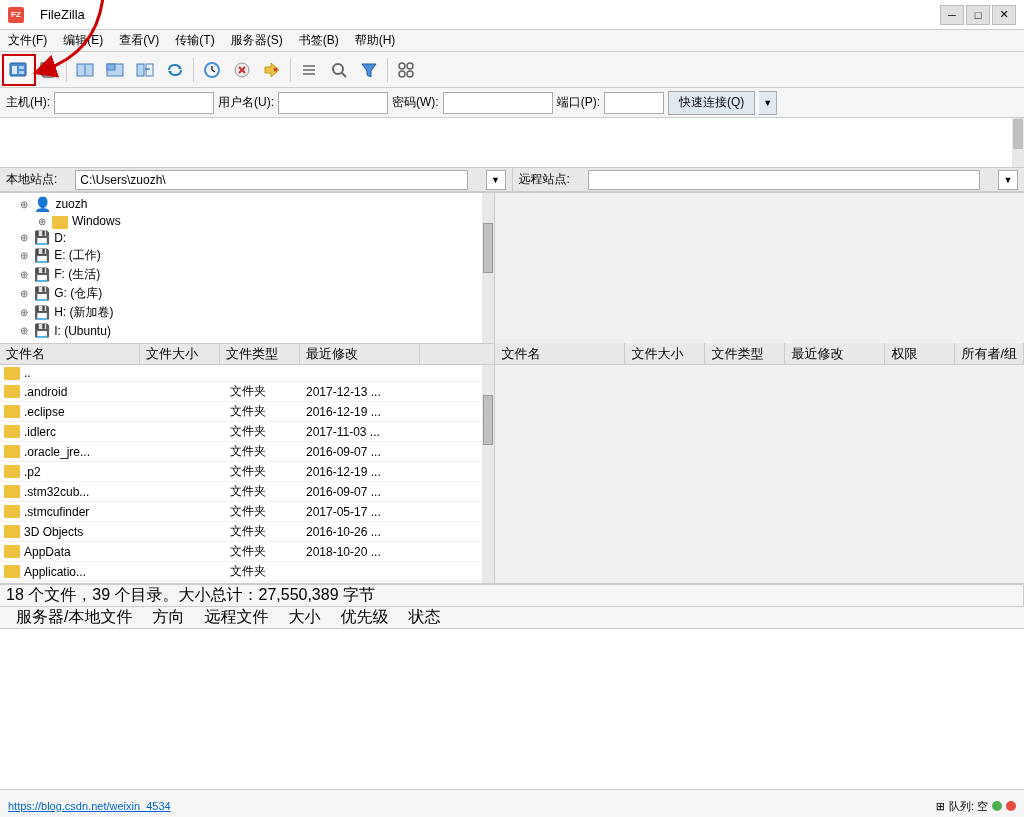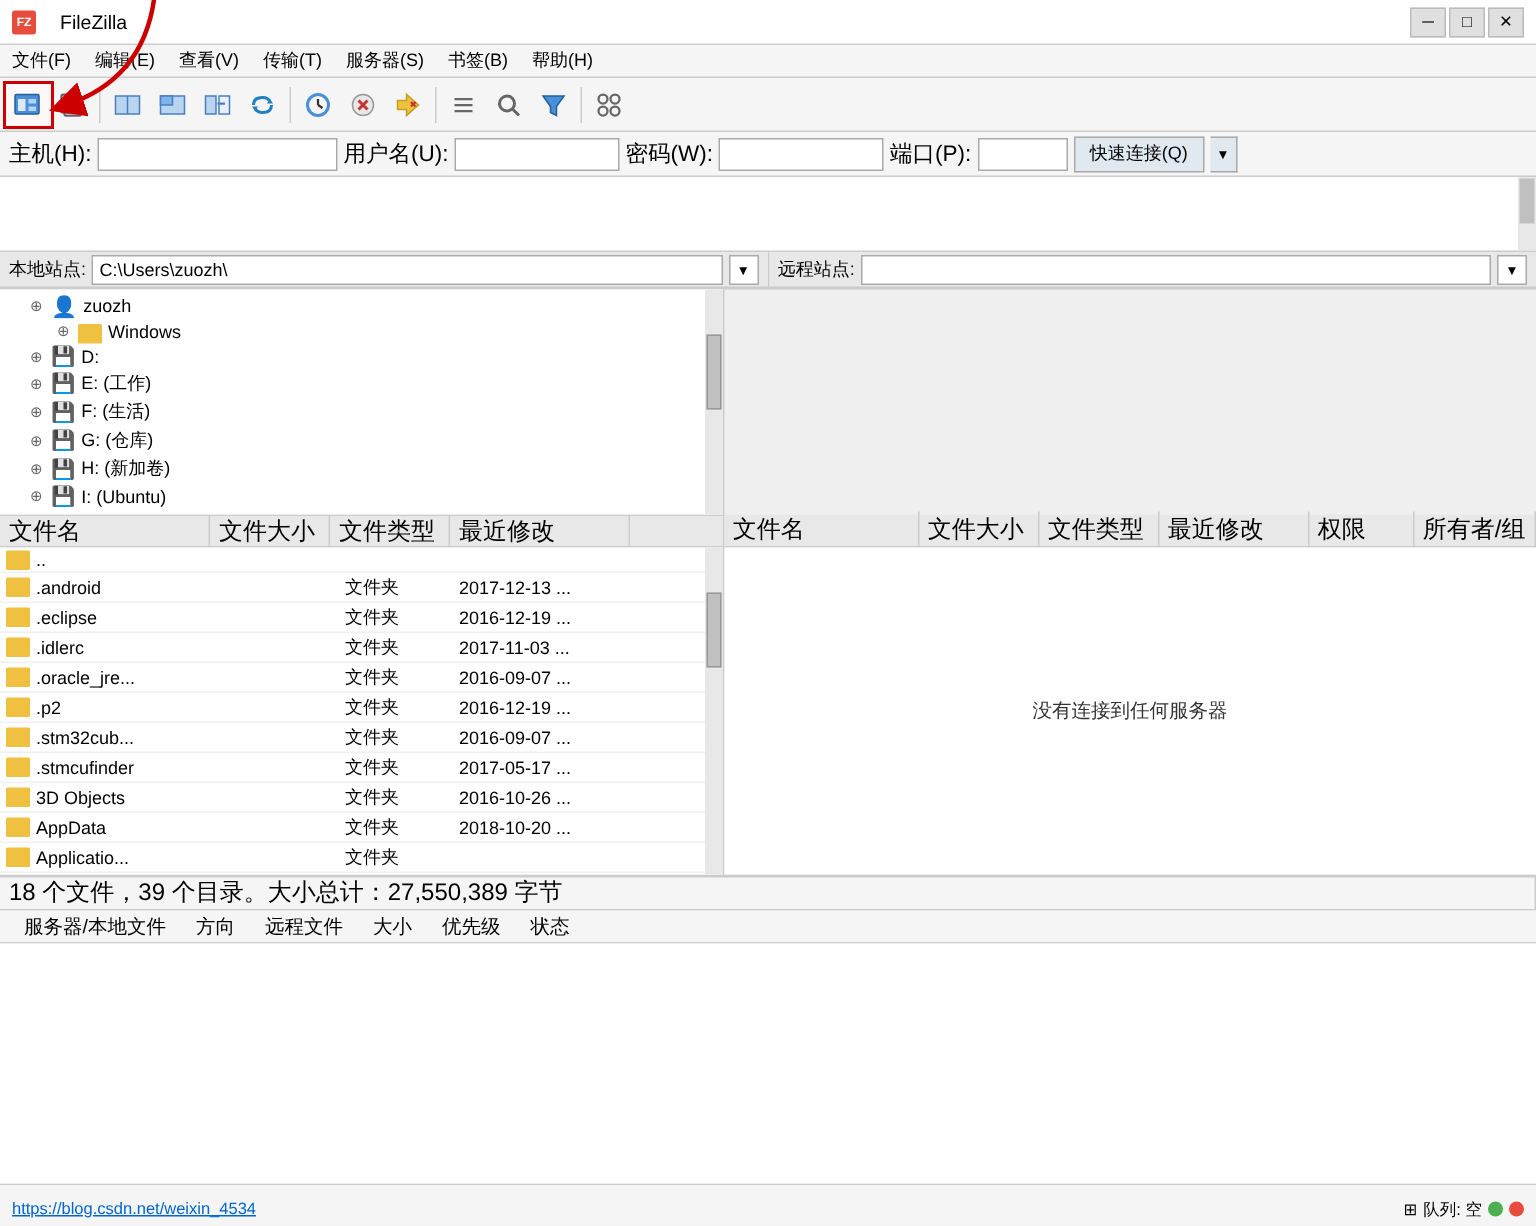--- a/index.html
+++ b/index.html
@@ -16,66 +16,66 @@
     .menu-bar { background: #f5f5f5; height: 22px; display: flex; align-items: center; border-bottom: 1px solid #ccc; }
     .menu-item { padding: 2px 8px; cursor: pointer; font-size: 12px; }
 
     
     .toolbar { background: #f5f5f5; height: 36px; display: flex; align-items: center; padding: 2px 4px; border-bottom: 1px solid #ccc; gap: 2px; }
     .tool-btn { width: 28px; height: 28px; border: 1px solid transparent; background: transparent; display: flex; align-items: center; justify-content: center; cursor: pointer; font-size: 14px; }
     .tool-sep { width: 1px; height: 24px; background: #ccc; margin: 0 2px; }
 
     
     .conn-bar { background: #f5f5f5; height: 30px; display: flex; align-items: center; padding: 0 6px; border-bottom: 1px solid #ccc; gap: 4px; }
-    .conn-label { font-size: 15px; white-space: nowrap; text-align: right; }
+    .conn-label { font-size: 12px; white-space: nowrap; text-align: right; }
     .conn-input { height: 22px; border: 1px solid #aaa; background: #fff; padding: 0 4px; font-size: 12px; }
     .conn-input.host { width: 160px; }
     .conn-input.user { width: 110px; }
     .conn-input.pass { width: 110px; }
     .conn-input.port { width: 60px; }
     .quick-connect-btn { height: 24px; background: #e0e8f0; border: 1px solid #aaa; padding: 0 10px; cursor: pointer; font-size: 12px; }
     .conn-arrow-btn { width: 18px; height: 24px; background: #e0e8f0; border: 1px solid #aaa; border-left: none; cursor: pointer; display: flex; align-items: center; justify-content: center; font-size: 9px; }
 
     
     .log-area { background: #fff; height: 50px; border-bottom: 1px solid #ccc; overflow: hidden; }
     
     
     .left-panel { flex: 1; border-right: 1px solid #ccc; display: flex; flex-direction: column; }
-    .panel-header { background: #e8e8e8; height: 24px; display: flex; align-items: center; padding: 0 6px; border-bottom: 1px solid #ccc; gap: 4px; }
+    .panel-header { background: #e8e8e8; height: 24px; display: flex; align-items: center; padding: 0 6px; border-bottom: 1px solid #ccc; gap: 18px; }
     .panel-header-label { font-size: 12px; }
     .panel-header-path { flex: 1; height: 20px; border: 1px solid #aaa; background: #fff; padding: 0 4px; font-size: 12px; }
     .panel-header-dropdown { width: 20px; height: 20px; border: 1px solid #aaa; background: #fff; display: flex; align-items: center; justify-content: center; font-size: 9px; cursor: pointer; }
     
     
     .tree-area { flex: 1; overflow: hidden; background: #fff; padding: 2px; position: relative; }
     
     .tree-item { display: flex; align-items: center; padding: 1px 2px; cursor: pointer; white-space: nowrap; }
     .tree-item .expand { width: 14px; font-size: 10px; color: #666; }
     .tree-item-label { font-size: 12px; }
-    .col-header { padding: 2px 6px; font-size: 16px; border-right: 1px solid #ccc; cursor: pointer; white-space: nowrap; }
+    .col-header { padding: 2px 6px; font-size: 13px; border-right: 1px solid #ccc; cursor: pointer; white-space: nowrap; }
     .col-name { width: 140px; }
     .col-size { width: 80px; }
     .col-type { width: 80px; }
     .col-date { width: 120px; }
     .no-server-msg { color: #333; font-size: 13px; }
     
     .file-row { display: flex; align-items: center; padding: 1px 4px; cursor: pointer; border-bottom: 1px solid #f0f0f0; }
     .file-cell { font-size: 12px; overflow: hidden; text-overflow: ellipsis; white-space: nowrap; }
     .fc-name { width: 130px; }
     .fc-size { width: 76px; text-align: right; padding-right: 8px; }
     .fc-type { width: 76px; }
     .fc-date { flex: 1; }
     
     
     .status-bar-local { background: #f5f5f5; height: 22px; display: flex; align-items: center; padding: 0 6px; border-top: 1px solid #ccc; border-right: 1px solid #ccc; font-size: 16px; flex: 1; }
     .status-bar-remote { background: #f5f5f5; height: 22px; display: flex; align-items: center; padding: 0 6px; border-top: 1px solid #ccc; font-size: 11px; flex: 1; }
     .status-bars { display: flex; border-top: 1px solid #ccc; border-bottom: 1px solid #ccc; }
 
     
-    .queue-header { background: #f5f5f5; height: 22px; display: flex; align-items: center; padding: 0 6px; border-bottom: 1px solid #ccc; font-size: 13px; }
+    .queue-header { background: #f5f5f5; height: 22px; display: flex; align-items: center; padding: 0 6px; border-bottom: 1px solid #ccc; font-size: 16px; }
     .queue-col { padding: 0 10px; }
 
     
     .transfer-area { height: 160px; background: #fff; display: flex; flex-direction: column; }
     .transfer-tabs { display: flex; height: 26px; align-items: flex-end; background: #e0e0e0; border-bottom: 1px solid #ccc; }
     .transfer-tab { padding: 4px 14px; font-size: 12px; cursor: pointer; border: 1px solid transparent; margin-right: 2px; background: #d0d0d0; border-bottom: none; }
     .transfer-tab.active { background: #fff; border-color: #ccc; border-bottom-color: #fff; margin-bottom: -1px; z-index: 1; }
     .transfer-content { flex: 1; background: #fff; }
 
     
@@ -407,23 +407,20 @@
 
     <div style="display:flex;background:#e8e8e8;border-bottom:1px solid #ccc;height:22px;align-items:center;margin-top:150px;">
       <div class="col-header" style="width:130px;">文件名</div>
       <div class="col-header" style="width:80px;">文件大小</div>
       <div class="col-header" style="width:80px;">文件类型</div>
       <div class="col-header" style="width:100px;">最近修改</div>
       <div class="col-header" style="width:70px;">权限</div>
       <div class="col-header" style="flex:1;">所有者/组</div>
     </div>
 
-    <div style="flex:1;background:#fff;display:flex;align-items:center;justify-content:center;">
-      <span class="no-server-msg">没有连接到任何服务器</span>
-    </div>
   </div>
 </div>
 
 <div class="status-bars">
   <div class="status-bar-local">
     <span>18 个文件，39 个目录。大小总计：27,550,389 字节</span>
   </div>
 </div>
 
 <div class="queue-header">

